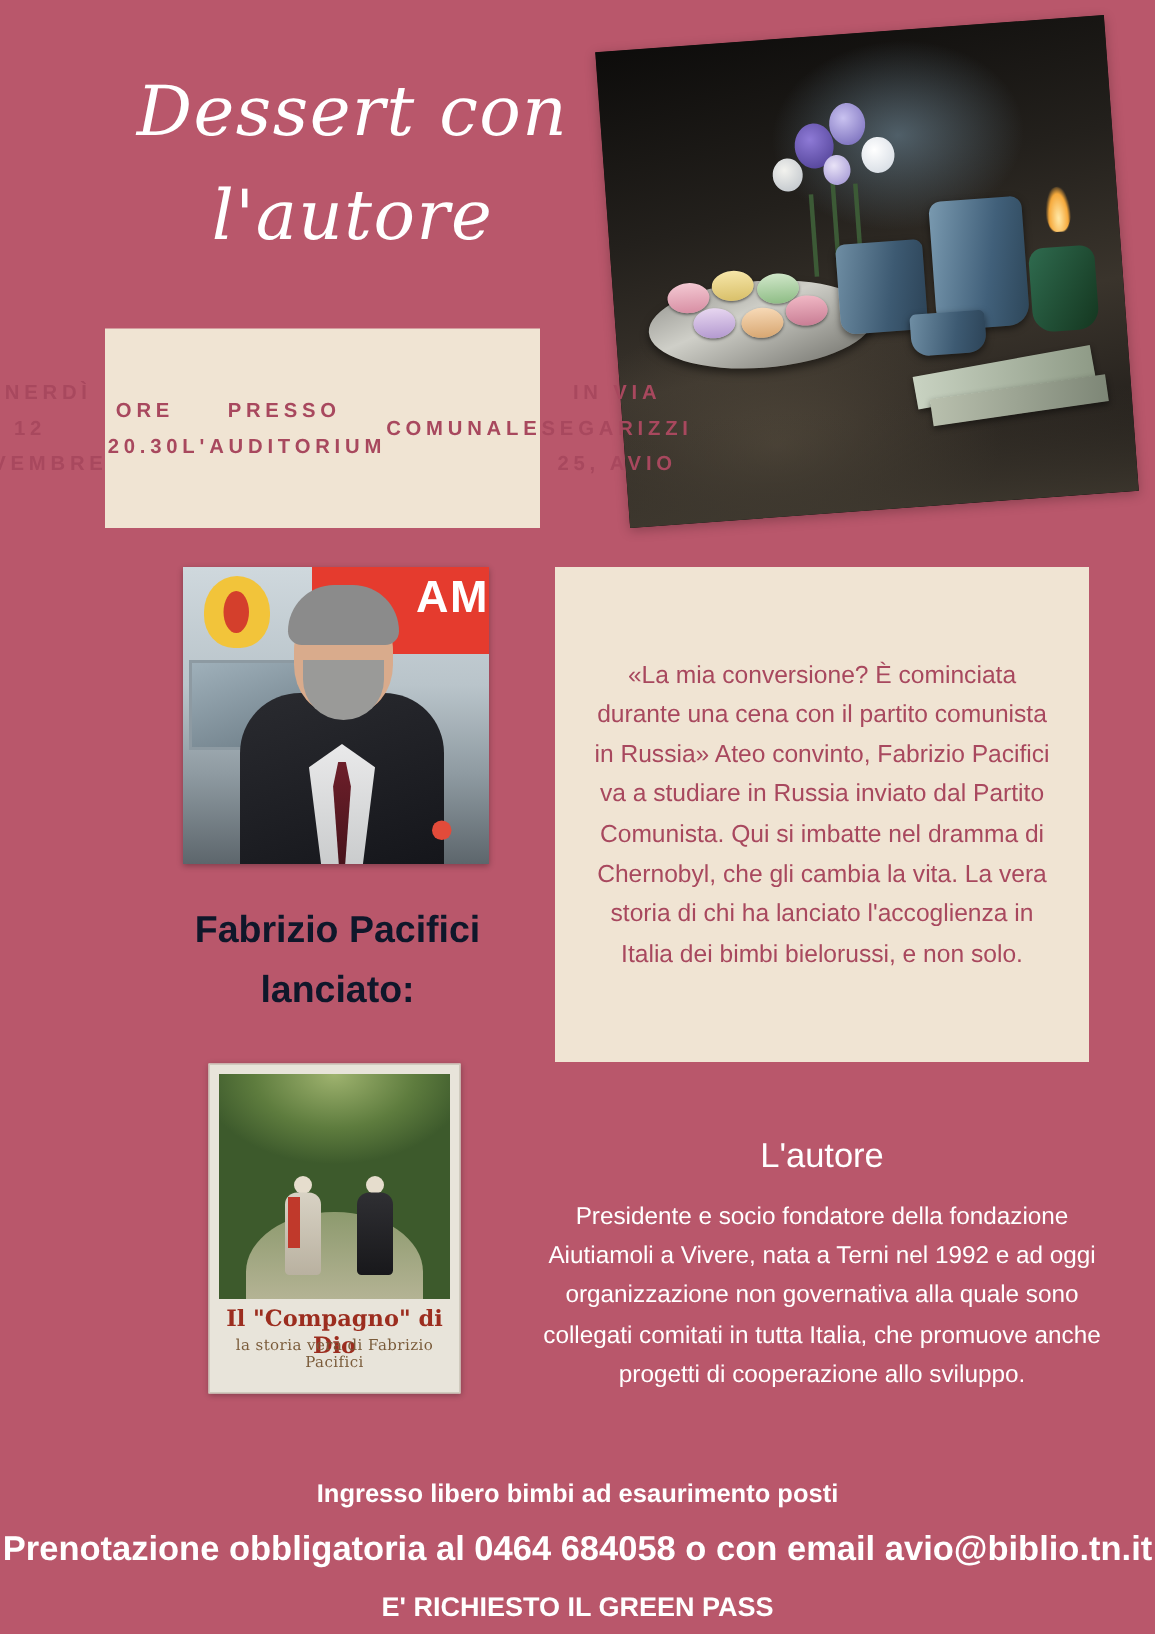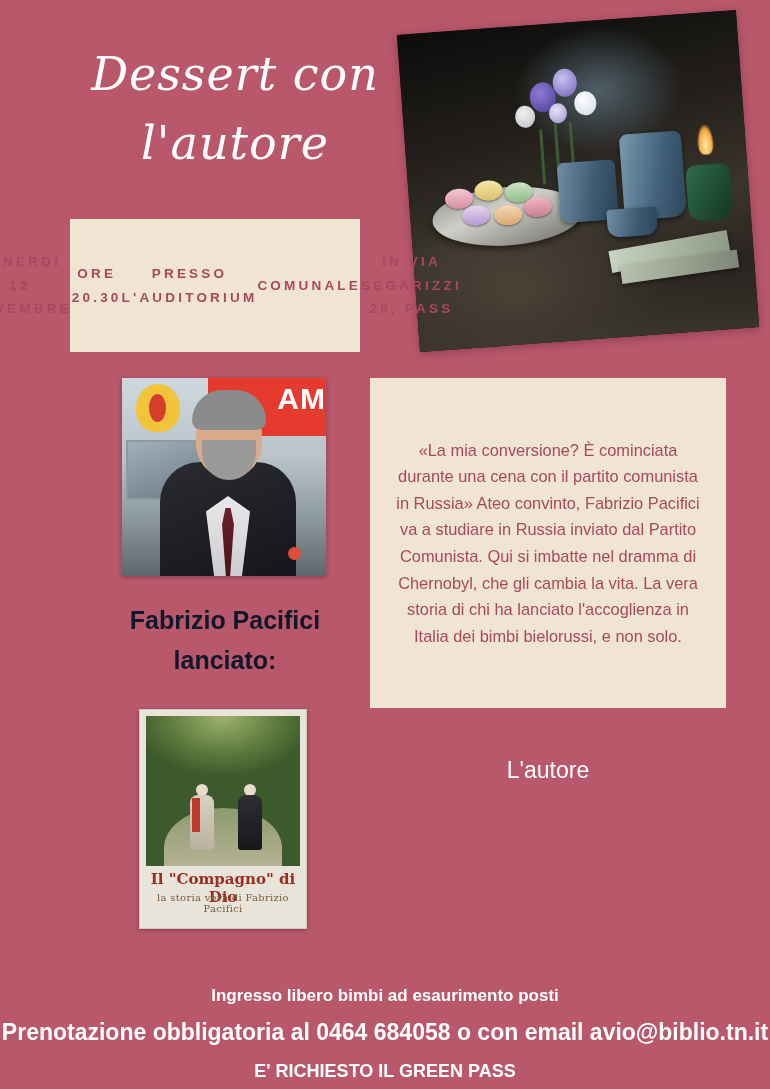--- a/index.html
+++ b/index.html
@@ -396,21 +396,21 @@
       <div class="lamp-glass" style="left:278px;top:152px;width:44px;height:56px;"></div>
       <div class="lamp-flame" style="left:292px;top:112px;"></div>
     </div>
   </div>
 
   <div class="date-box">
     <div class="line">VENERDÌ 12 NOVEMBRE</div>
     <div class="line">ORE 20.30</div>
     <div class="line">PRESSO L'AUDITORIUM</div>
     <div class="line">COMUNALE</div>
-    <div class="line">IN VIA SEGARIZZI 25, PASS</div>
+    <div class="line">IN VIA SEGARIZZI 25, AVIO</div>
   </div>
 
   <div class="author-photo">
     <div class="ap-bg"></div>
     <div class="ap-window"></div>
     <div class="ap-sign"></div>
     <div class="ap-sign-text">AM</div>
     <div class="ap-logo"></div>
     <div class="ap-body">
       <div class="ap-shirt"></div>
@@ -441,20 +441,21 @@
       <div class="fig fig2">
         <div class="head"></div>
         <div class="robe"></div>
       </div>
     </div>
     <div class="book-title">Il "Compagno" di Dio</div>
     <div class="book-sub">la storia vera di Fabrizio Pacifici</div>
   </div>
 
   <div class="autore-head">L'autore</div>
+  <div class="autore-body">Presidente e socio fondatore della fondazione Aiutiamoli a Vivere, nata a Terni nel 1992 e ad oggi organizzazione non governativa alla quale sono collegati comitati in tutta Italia, che promuove anche progetti di cooperazione allo sviluppo.</div>
 
   <div class="footer">
     <div class="f1">Ingresso libero bimbi ad esaurimento posti</div>
     <div class="f2">Prenotazione obbligatoria al 0464 684058 o con email avio@biblio.tn.it</div>
     <div class="f3">E' RICHIESTO IL GREEN PASS</div>
   </div>
 
 </div>
 
 </body></html>

